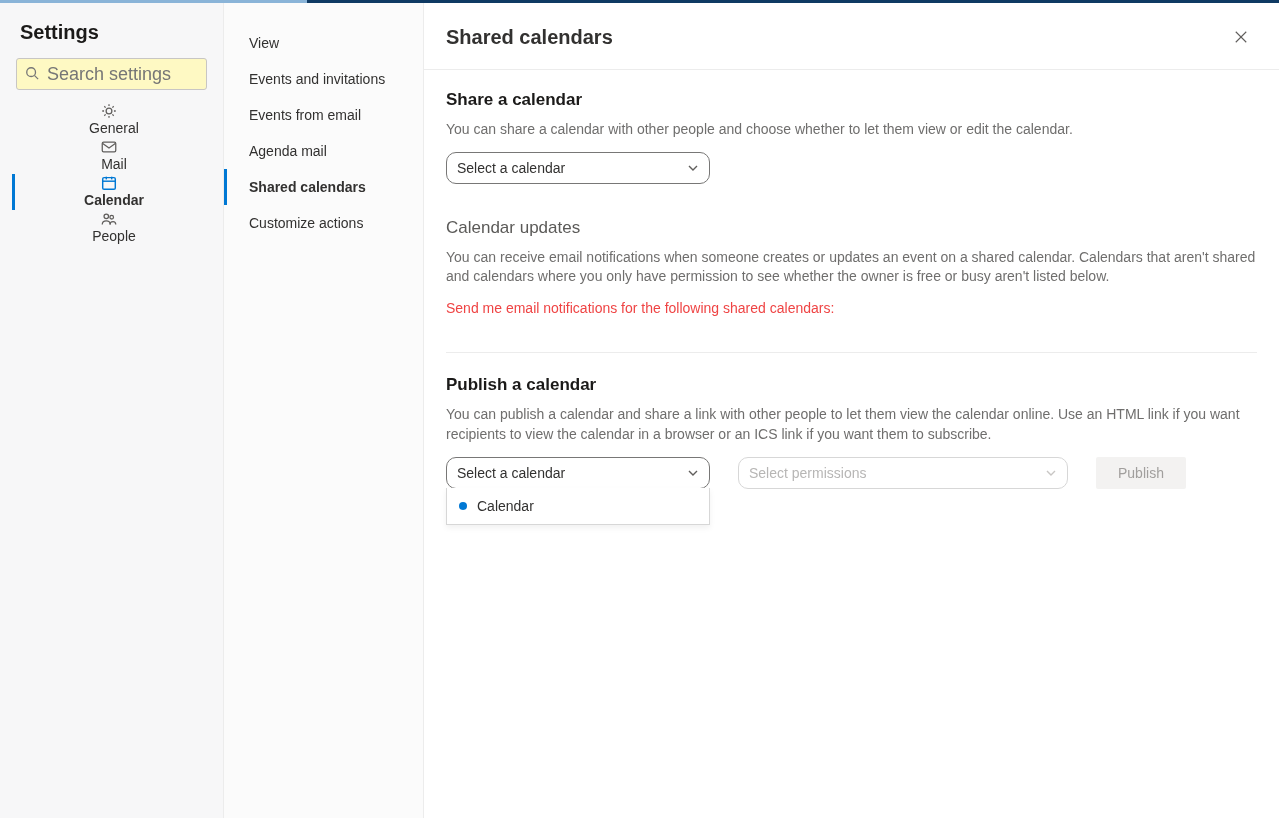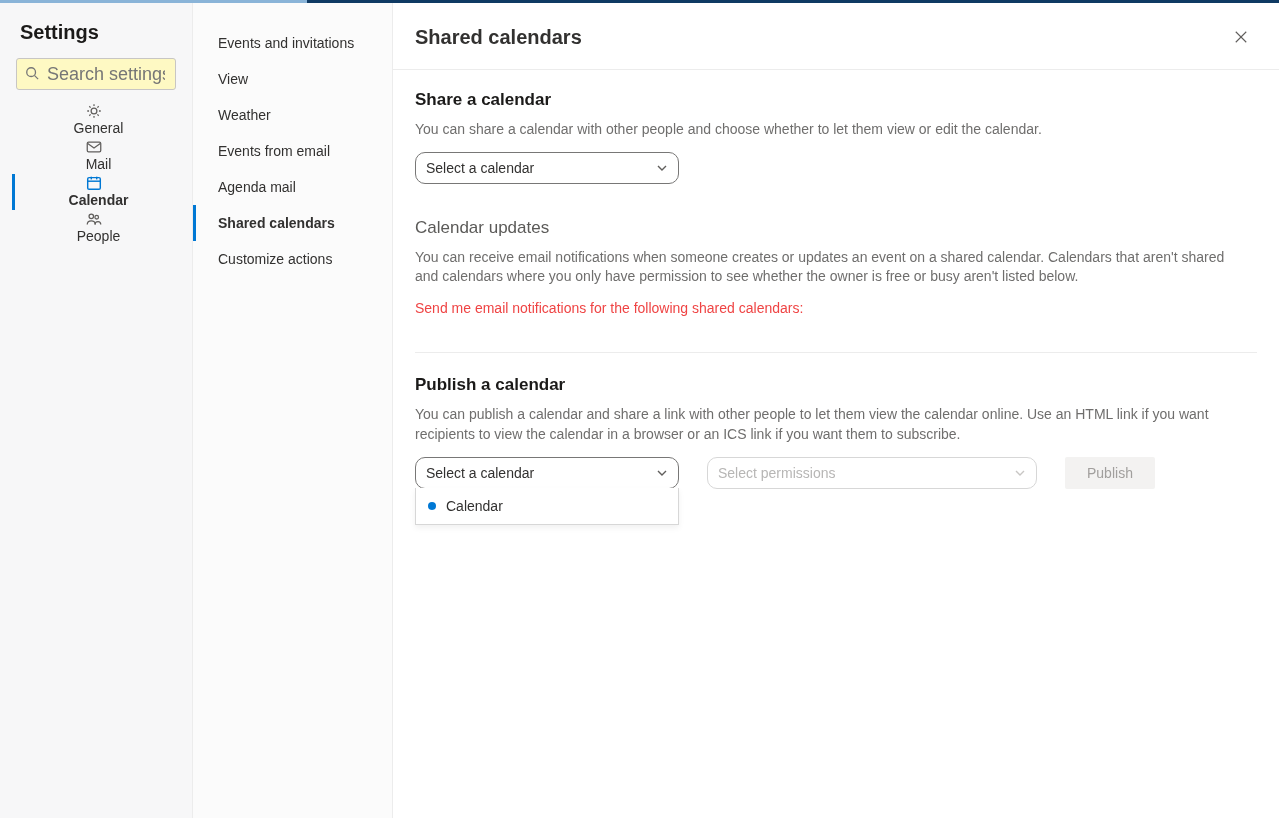--- a/index.html
+++ b/index.html
@@ -20,21 +20,21 @@
     height: 100%;
     width: 24%;
     background: #8ab4d8;
   }
   .app {
     display: flex;
     height: calc(100% - 3px);
   }
   
   .col-left {
-    width: 193px;
+    width: 224px;
     background: #f7f7f8;
     border-right: 1px solid #ececec;
     padding: 18px 12px 12px 12px;
   }
   .settings-title {
     font-size: 20px;
     font-weight: 700;
     padding: 0 8px 14px 8px;
     color: #1b1a19;
   }
@@ -297,27 +297,24 @@
           </svg>
         </span>
         <span>People</span>
       </li>
     </ul>
   </aside>
 
   <nav class="col-mid">
     <ul class="subnav">
       <li>
+        <span>View</span>
+      </li>
+      <li>
         <span>Events and invitations</span>
-      </li>
-      <li>
-        <span>View</span>
-      </li>
-      <li>
-        <span>Weather</span>
       </li>
       <li>
         <span>Events from email</span>
       </li>
       <li>
         <span>Agenda mail</span>
       </li>
       <li class="active">
         <span>Shared calendars</span>
       </li>

